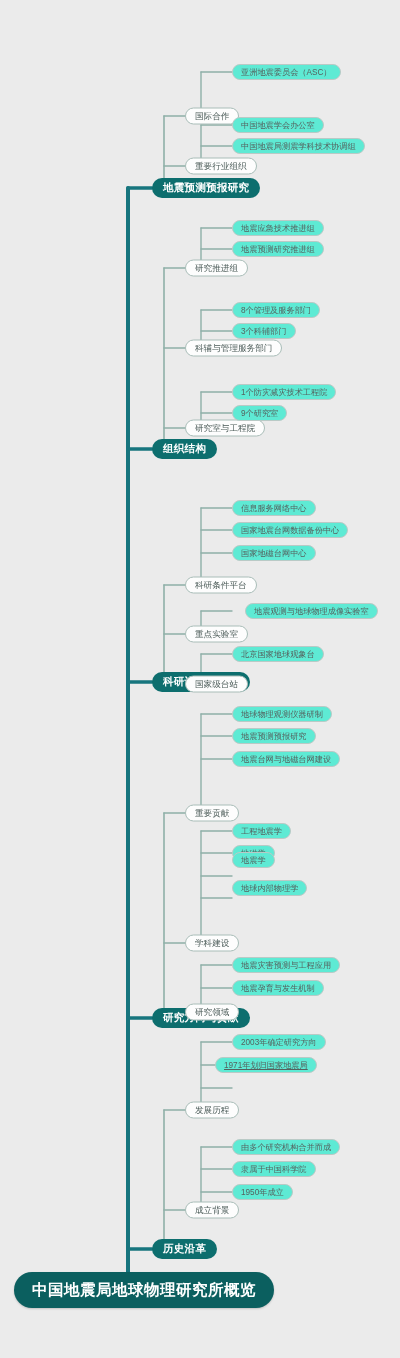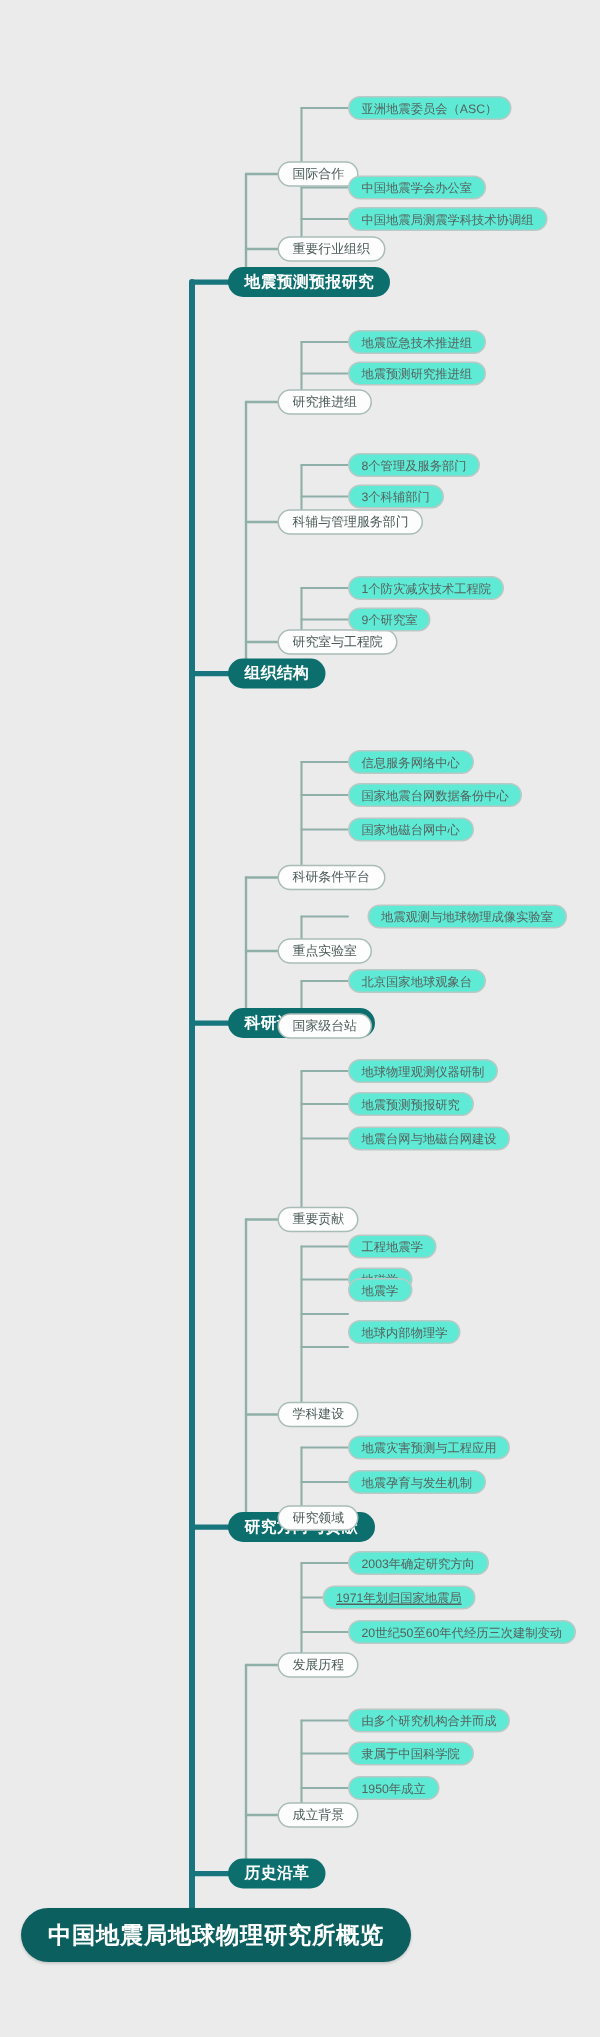--- a/index.html
+++ b/index.html
@@ -168,18 +168,17 @@
     <div class="node leaf" style="left: 232px; top: 853px; transform: translateY(-50%);">地磁学</div>
     <div class="node leaf" style="left: 232px; top: 876px; transform: translateY(-50%); margin-top: 12px;">地球内部物理学</div>
     <div class="node leaf" style="left: 232px; top: 860px; transform: translateY(-50%);">地震学</div>
     <div class="node mid" style="left: 185px; top: 1012px; transform: translateY(-50%);">研究领域</div>
     <div class="node leaf" style="left: 232px; top: 965px; transform: translateY(-50%);">地震灾害预测与工程应用</div>
     <div class="node leaf" style="left: 232px; top: 988px; transform: translateY(-50%);">地震孕育与发生机制</div>
     <div class="node branch" style="left: 152px; top: 1249px; transform: translateY(-50%);">历史沿革</div>
     <div class="node mid" style="left: 185px; top: 1110px; transform: translateY(-50%);">发展历程</div>
     <div class="node leaf" style="left: 232px; top: 1042px; transform: translateY(-50%);">2003年确定研究方向</div>
     <div class="node leaf" style="left: 215px; top: 1065px; transform: translateY(-50%); text-decoration: underline;">1971年划归国家地震局</div>
-    <div class="node leaf" style="left: 232px; top: 1088px; transform: translateY(-50%);">20世纪50至60年代经历三次建制变动</div>
     <div class="node mid" style="left: 185px; top: 1210px; transform: translateY(-50%);">成立背景</div>
     <div class="node leaf" style="left: 232px; top: 1147px; transform: translateY(-50%);">由多个研究机构合并而成</div>
     <div class="node leaf" style="left: 232px; top: 1169px; transform: translateY(-50%);">隶属于中国科学院</div>
     <div class="node leaf" style="left: 232px; top: 1192px; transform: translateY(-50%);">1950年成立</div>
   </div>
 
 </body></html>

